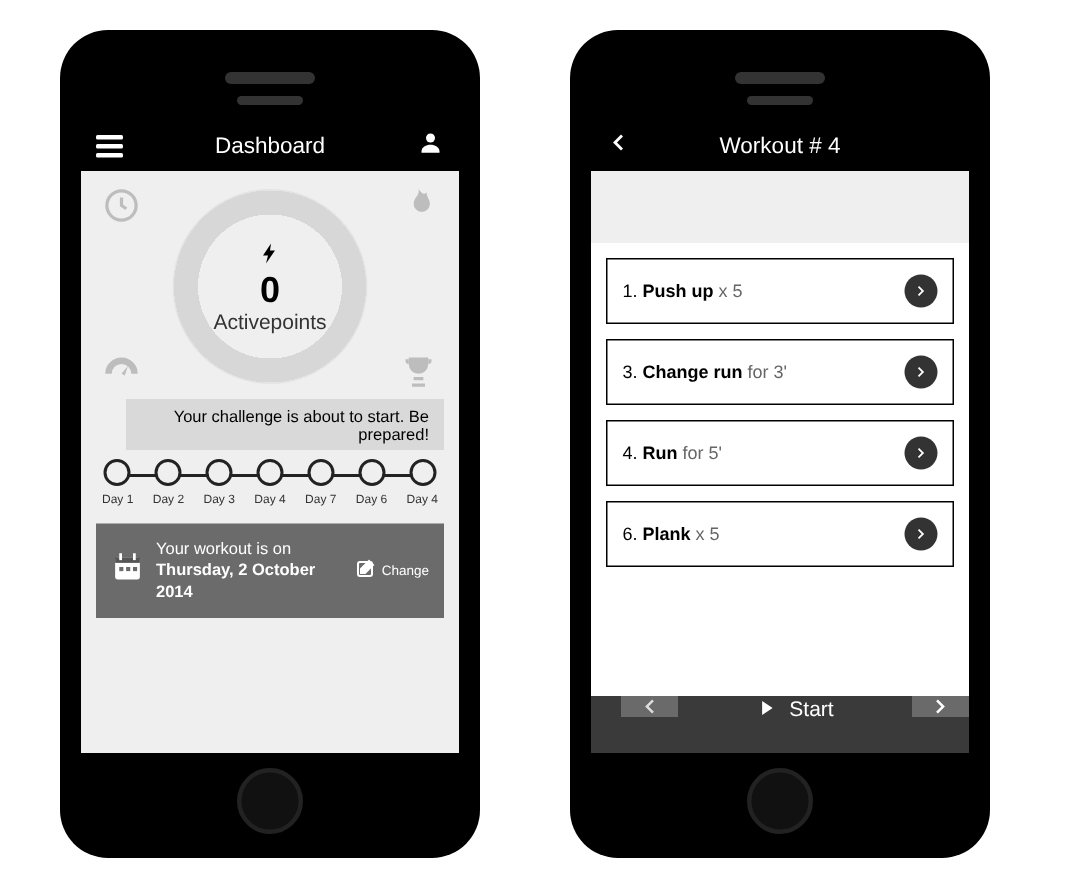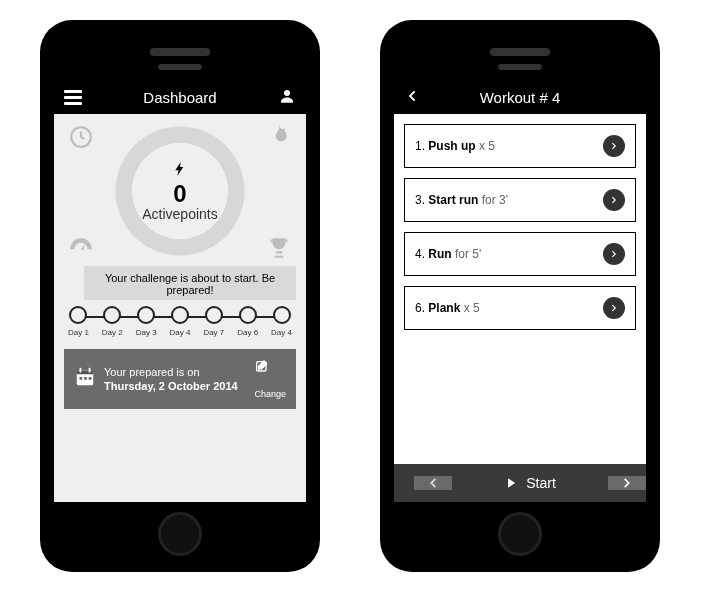--- a/index.html
+++ b/index.html
@@ -92,21 +92,21 @@
     color: #bdbdbd;
   }
   .tl { top: 10px; left: 14px; }
   .tr { top: 10px; right: 14px; }
   .bl { top: 120px; left: 14px; }
   .br { top: 120px; right: 14px; }
 
   .banner {
     background: #d9d9d9;
     font-size: 11px;
-    text-align: center;
+    text-align: right;
     padding: 6px 10px 4px 10px;
     margin-top: 8px;
     margin-left: 20px;
   }
   .days {
     display: flex;
     justify-content: space-between;
     align-items: center;
     padding: 6px 4px 4px 4px;
     position: relative;
@@ -133,32 +133,33 @@
     color: #fff;
     display: flex;
     align-items: center;
     padding: 10px 10px;
     gap: 8px;
     font-size: 11px;
   }
   .workout-bar .cal { font-size: 18px; }
   .workout-bar .txt { flex: 1; line-height: 1.3; }
   .workout-bar .change {
-    display: flex; flex-direction: column; 
-    font-size: 9px; gap: 14px;
+    display: flex; align-items: center;
+    font-size: 9px; gap: 2px;
   }
   .workout-bar .change svg { width: 16px; height: 16px; }
 
   
   .list-body {
     flex: 1;
     background: #fff;
     padding: 10px 10px 0 10px;
     display: flex; flex-direction: column; gap: 10px;
     overflow: hidden;
+    margin-top: 48px;
   }
   .item {
     border: 1px solid #000;
     display: flex;
     align-items: center;
     justify-content: space-between;
     padding: 10px 10px;
     font-size: 12px;
     background: #fff;
   }
@@ -168,21 +169,21 @@
     color: #fff;
   }
   .item .chev svg { width: 10px; height: 10px; }
   .item.cut { margin-bottom: -24px; }
 
   .footer {
     height: 38px;
     background: #3a3a3a;
     color: #fff;
     display: flex;
-    align-items: center;
+    align-items: flex-start;
     padding-left: 20px;
   }
   .footer .nav {
     width: 38px; background: #6a6a6a;
     display: flex; align-items: center; justify-content: center;
     color: #ddd;
   }
   .footer .start {
     flex: 1; display: flex; align-items: center; justify-content: center;
     gap: 8px; font-size: 14px;
@@ -284,21 +285,21 @@
               <rect x="3" y="5" width="18" height="16" rx="2"></rect>
               <rect x="3" y="5" width="18" height="4" fill="#555"></rect>
               <rect x="6" y="2" width="2" height="5" fill="#fff"></rect>
               <rect x="16" y="2" width="2" height="5" fill="#fff"></rect>
               <rect x="6" y="12" width="3" height="3" fill="#6b6b6b"></rect>
               <rect x="11" y="12" width="3" height="3" fill="#6b6b6b"></rect>
               <rect x="16" y="12" width="3" height="3" fill="#6b6b6b"></rect>
             </svg>
         </div>
         <div class="txt">
-          <span>Your prepared is on</span><br>
+          <span>Your workout is on</span><br>
           <b>Thursday, 2 October 2014</b>
         </div>
         <div class="change">
           <svg viewBox="0 0 24 24" fill="none" stroke="#fff" stroke-width="2">
               <rect x="4" y="4" width="14" height="14" rx="2"></rect>
               <path d="M15 3l4 4-8 8H7v-4z" fill="#fff"></path>
             </svg>
           <span>Change</span>
         </div>
       </div>
@@ -323,21 +324,21 @@
     <div class="list-body">
       <div class="item">
         <span><span>1.</span> <b>Push up</b><span class="muted"> x 5</span></span>
         <span class="chev">
             <svg viewBox="0 0 24 24" fill="#fff">
               <path d="M9 4l8 8-8 8-2-2 6-6-6-6z"></path>
             </svg>
           </span>
       </div>
       <div class="item">
-        <span><span>3.</span> <b>Start run</b><span class="muted"> for 3'</span></span>
+        <span><span>3.</span> <b>Change run</b><span class="muted"> for 3'</span></span>
         <span class="chev">
             <svg viewBox="0 0 24 24" fill="#fff">
               <path d="M9 4l8 8-8 8-2-2 6-6-6-6z"></path>
             </svg>
           </span>
       </div>
       <div class="item">
         <span><span>4.</span> <b>Run</b><span class="muted"> for 5'</span></span>
         <span class="chev">
             <svg viewBox="0 0 24 24" fill="#fff">

